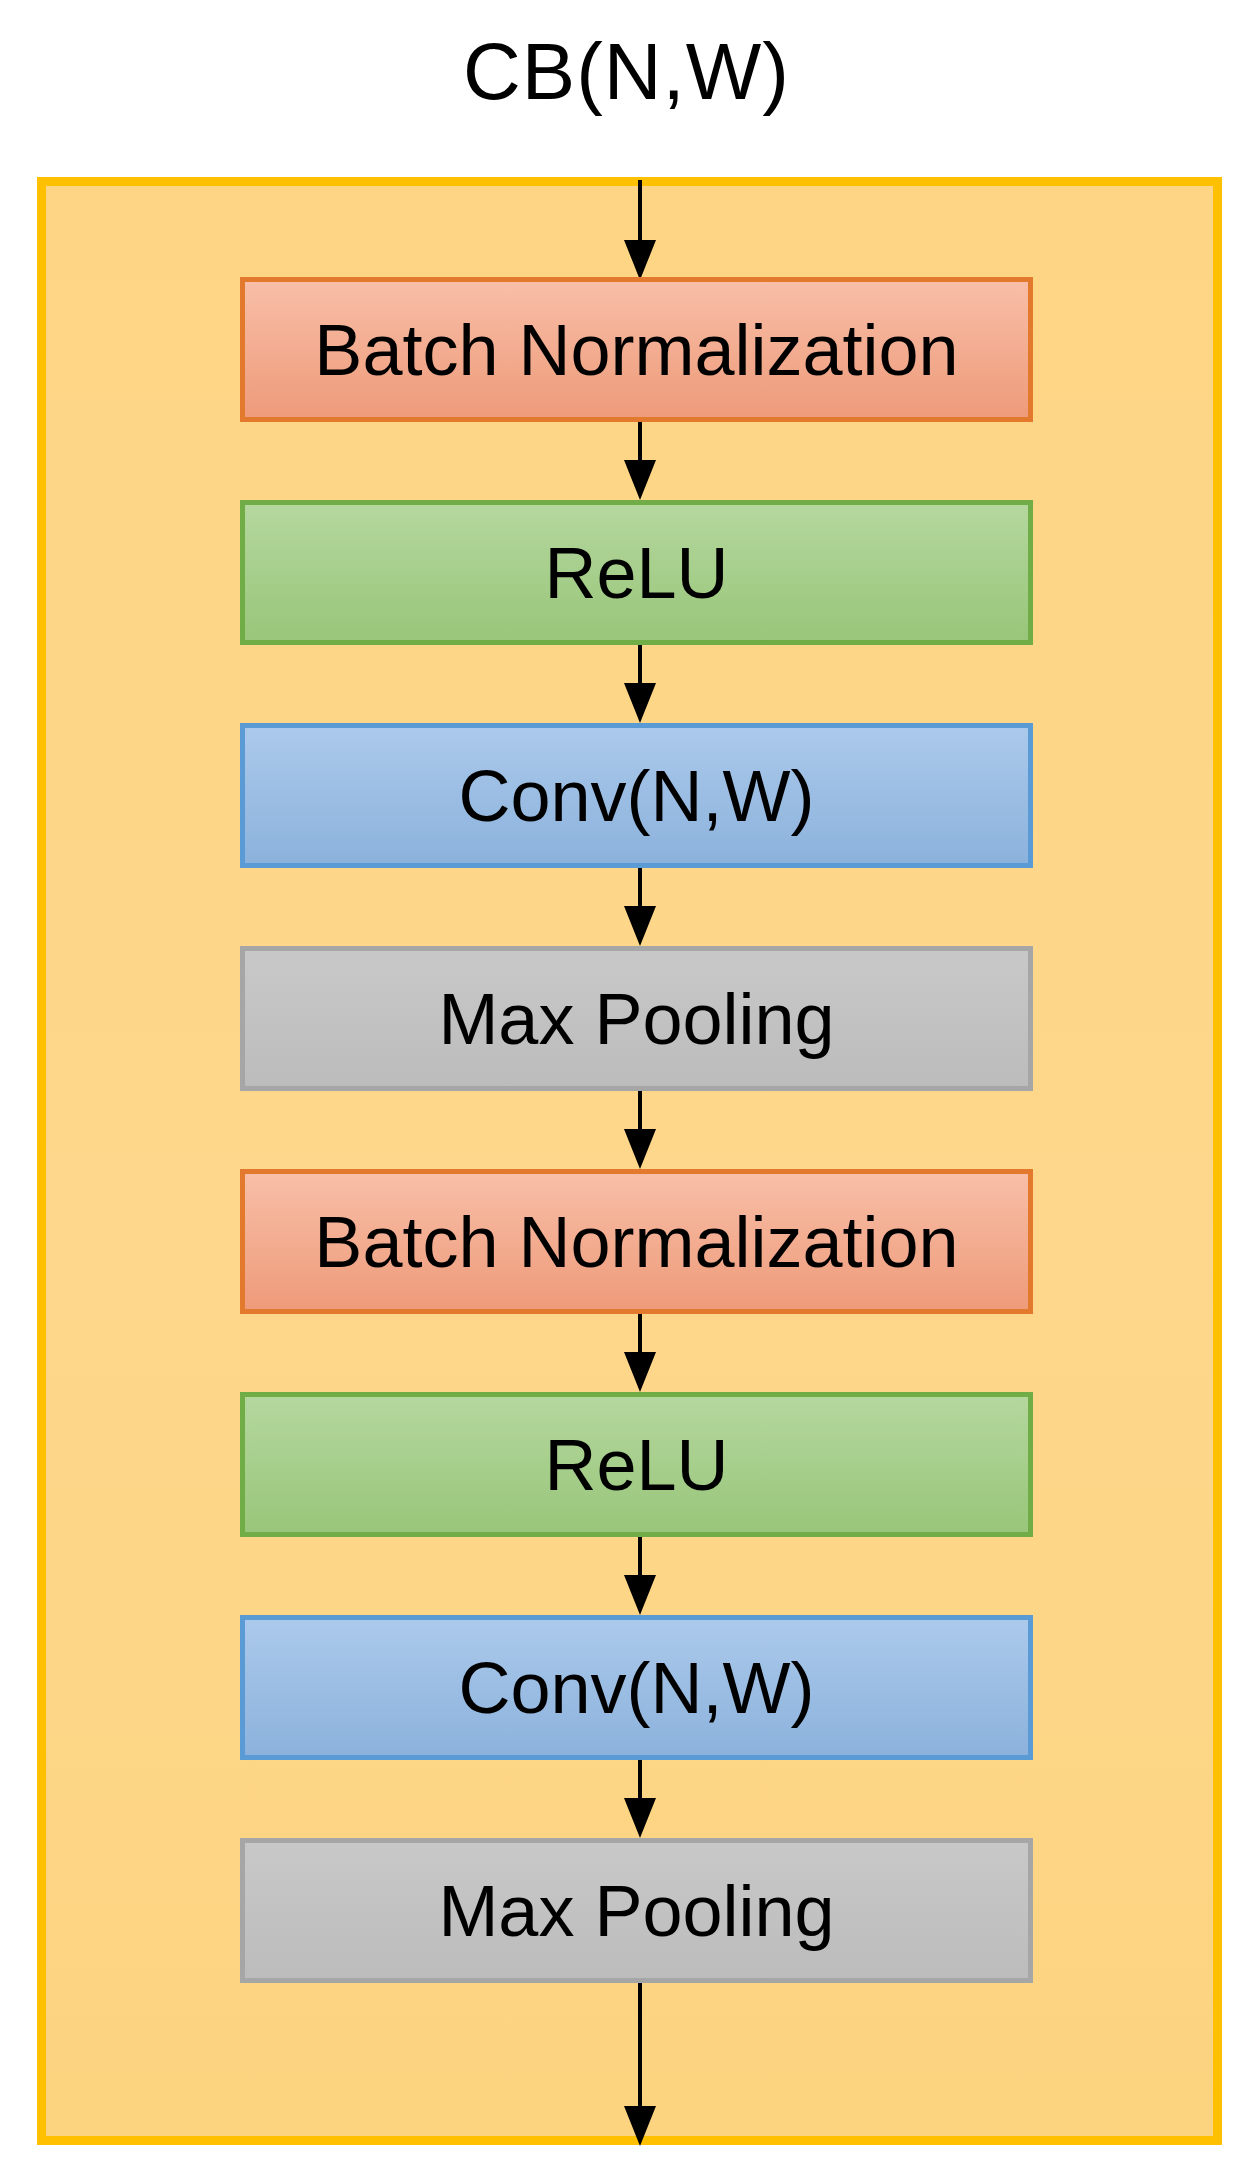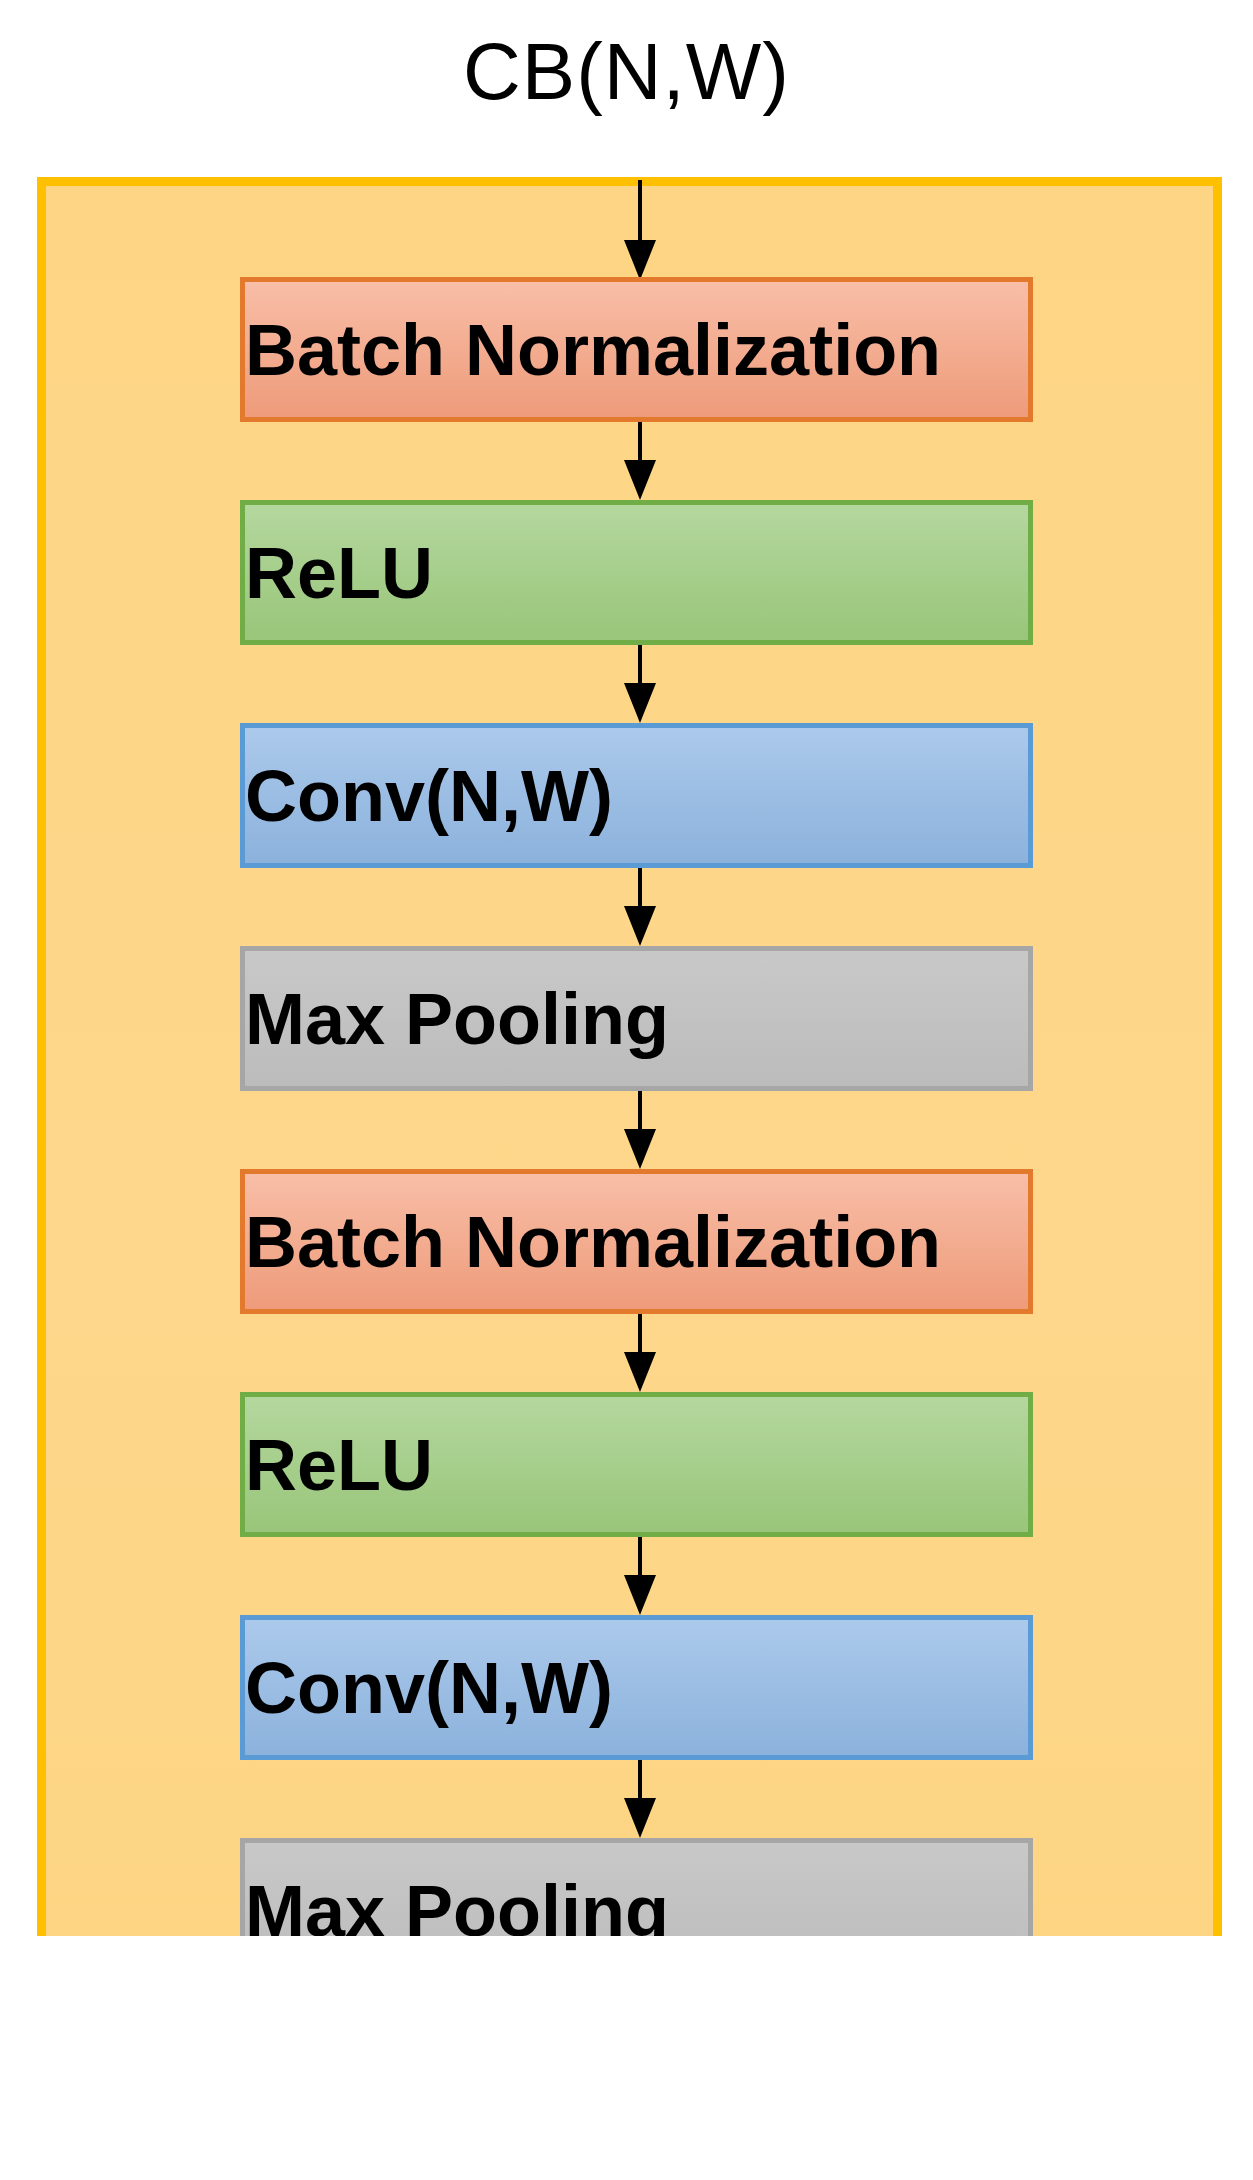--- a/index.html
+++ b/index.html
@@ -1,19 +1,19 @@
 <!DOCTYPE html>
 <html><head>
 <meta charset="utf-8">
 <style>
   html, body { margin: 0; padding: 0; background: #ffffff; }
   .canvas {
     position: relative;
     width: 1253px;
-    height: 1936px;
+    height: 2180px;
     background: #ffffff;
     font-family: "Liberation Sans", sans-serif;
     overflow: hidden;
   }
   .title {
     position: absolute;
     left: 0; top: 28px;
     width: 1253px;
     text-align: center;
     font-size: 80px;
@@ -31,24 +31,24 @@
   }
   .block {
     position: absolute;
     left: 240px;
     width: 793px; height: 145px;
     box-sizing: border-box;
     border-width: 5px;
     border-style: solid;
     display: flex;
     align-items: center;
+    justify-content: center;
     font-size: 72px;
     color: #000000;
     white-space: nowrap;
-    font-weight: bold;
   }
   .block.batch-norm {
     border-color: #E2792D;
     background: linear-gradient(180deg, #F8BEA7 0%, #EE9B7A 100%);
   }
   .block.relu {
     border-color: #70AD47;
     background: linear-gradient(180deg, #B4D79E 0%, #99C67A 100%);
   }
   .block.conv {

